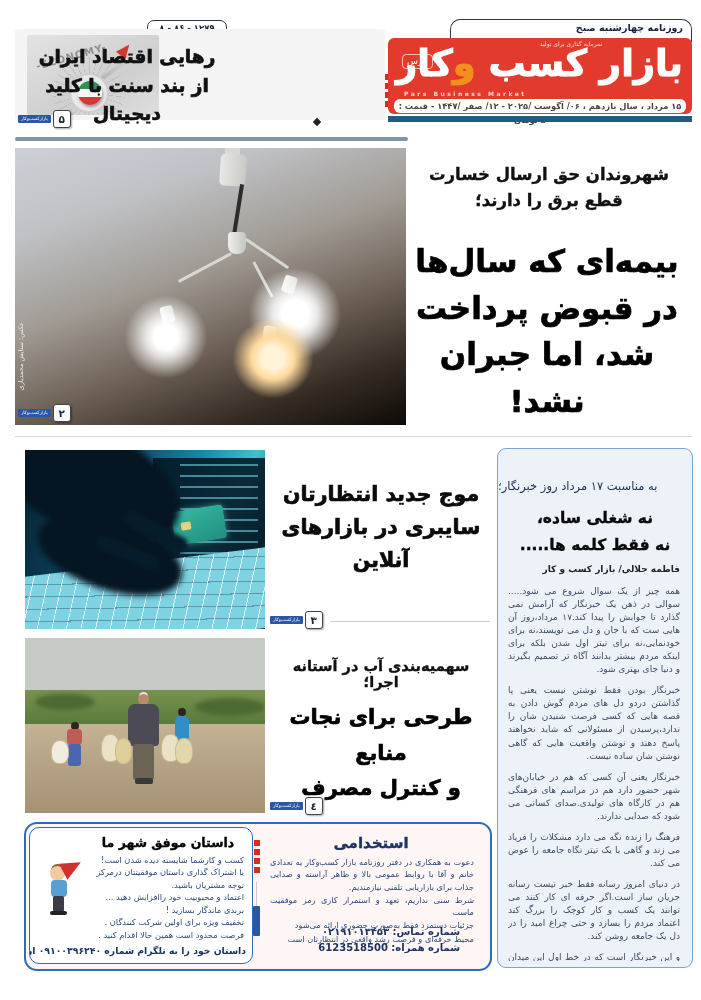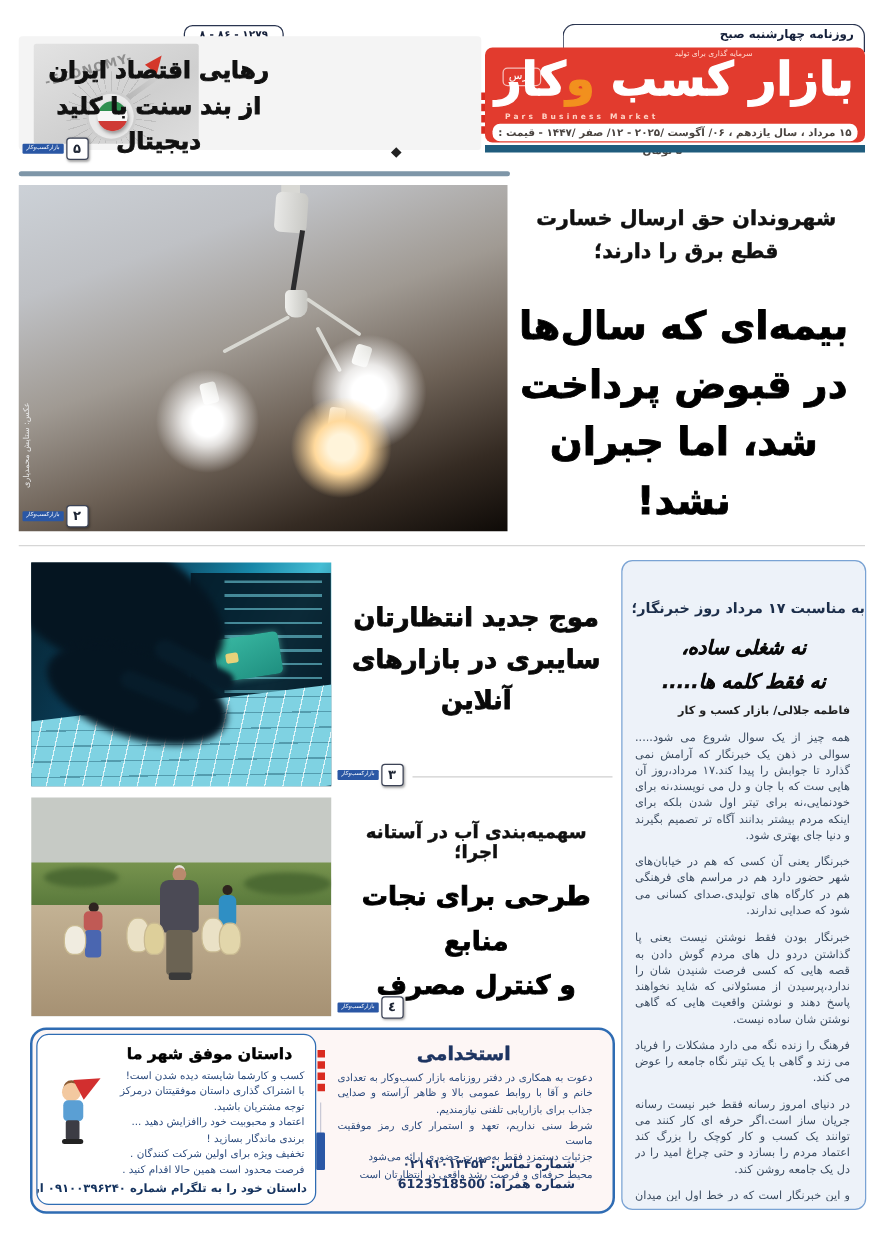--- a/index.html
+++ b/index.html
@@ -98,22 +98,22 @@
   .kid2{position:absolute;left:150px;top:78px;width:14px;height:26px;background:#2f8fc4;border-radius:5px;}
   .kid2h{position:absolute;left:153px;top:70px;width:8px;height:8px;border-radius:50%;background:#2e241e;}
   .water-kicker{left:276px;top:658px;width:210px;font-size:14.5px;color:#111;}
   .water-head{left:272px;top:700px;width:218px;font-size:21px;line-height:1.7;color:#000;}
 
   
   .notebox{left:497px;top:448px;width:194px;height:518px;background:#edf2f9;border:1.4px solid #7aa3d4;border-radius:9px;overflow:hidden;}
   .notehead{position:absolute;left:0;top:0;width:100%;height:21px;background:#4d84c6;border-radius:7px 7px 0 0;}
   .notehead .lbl{position:absolute;left:10px;top:4px;color:#fff;font-size:9px;font-weight:bold;}
   .notehead svg{position:absolute;left:55px;top:4px;}
-  .note-kicker{position:absolute;left:0;right:0;top:30px;font-size:11.5px;font-weight:bold;color:#1c2e4a;text-align:right;}
-  .note-title{position:absolute;left:0;right:0;top:56px;font-size:15.5px;line-height:1.75;color:#0a0a0a;text-align:center;font-style:italic;}
+  .note-kicker{position:absolute;left:0;right:0;top:30px;font-size:11.5px;font-weight:normal;color:#1c2e4a;text-align:left;}
+  .note-title{position:absolute;left:0;right:0;top:56px;font-size:15.5px;line-height:1.75;color:#0a0a0a;text-align:center;}
   .note-byline{position:absolute;right:12px;top:115px;font-size:9px;font-weight:bold;color:#222;}
   .note-body{position:absolute;left:10px;right:12px;top:136px;bottom:6px;overflow:hidden;}
   .note-body p{margin:0 0 8px;font-size:9px;line-height:1.45;color:#3c4c60;text-align:justify;}
 
   
   .bottombox{left:24px;top:822px;width:464px;height:145px;border:2px solid #2f6cb3;border-radius:13px;background:#fdf6f5;}
   .successbox{position:absolute;left:3px;top:3px;width:222px;height:135px;background:#fff;border:1.5px solid #2f6cb3;border-radius:10px;overflow:hidden;}
   .succ-title{position:absolute;left:60px;right:6px;top:7px;font-size:12.5px;color:#000;text-align:center;}
   .succ-body{position:absolute;left:6px;right:8px;top:26px;font-size:8.3px;line-height:1.5;color:#2b4a7c;}
   .succ-body .cartoon{float:left;width:52px;height:64px;margin:0 6px 2px 0;position:relative;background:#fff;}
@@ -261,22 +261,22 @@
 
   <div class="abs notebox">
     <div class="note-kicker">به مناسبت ۱۷ مرداد روز خبرنگار؛</div>
     <div class="note-title semiheavy">
       <div>نه شغلی ساده،</div>
       <div>نه فقط کلمه ها.....</div>
     </div>
     <div class="note-byline">فاطمه جلالی/ بازار کسب و کار</div>
     <div class="note-body">
       <p>همه چیز از یک سوال شروع می شود..... سوالی در ذهن یک خبرنگار که آرامش نمی گذارد تا جوابش را پیدا کند.۱۷ مرداد،روز آن هایی ست که با جان و دل می نویسند،نه برای خودنمایی،نه برای تیتر اول شدن بلکه برای اینکه مردم بیشتر بدانند آگاه تر تصمیم بگیرند و دنیا جای بهتری شود.</p>
+      <p>خبرنگار بودن فقط نوشتن نیست یعنی پا گذاشتن دردو دل های مردم گوش دادن به قصه هایی که کسی فرصت شنیدن شان را ندارد،پرسیدن از مسئولانی که شاید نخواهند پاسخ دهند و نوشتن واقعیت هایی که گاهی نوشتن شان ساده نیست.</p>
       <p>خبرنگار یعنی آن کسی که هم در خیابان‌های شهر حضور دارد هم در مراسم های فرهنگی هم در کارگاه های تولیدی.صدای کسانی می شود که صدایی ندارند.</p>
-      <p>خبرنگار بودن فقط نوشتن نیست یعنی پا گذاشتن دردو دل های مردم گوش دادن به قصه هایی که کسی فرصت شنیدن شان را ندارد،پرسیدن از مسئولانی که شاید نخواهند پاسخ دهند و نوشتن واقعیت هایی که گاهی نوشتن شان ساده نیست.</p>
       <p>فرهنگ را زنده نگه می دارد مشکلات را فریاد می زند و گاهی با یک تیتر نگاه جامعه را عوض می کند.</p>
       <p>در دنیای امروز رسانه فقط خبر نیست رسانه جریان ساز است.اگر حرفه ای کار کنند می توانند یک کسب و کار کوچک را بزرگ کند اعتماد مردم را بسازد و حتی چراغ امید را در دل یک جامعه روشن کند.</p>
       <p>و این خبرنگار است که در خط اول این میدان ایستاده......</p>
 
     </div>
   </div>
 
   <div class="abs bottombox">
 
     <div class="successbox">

